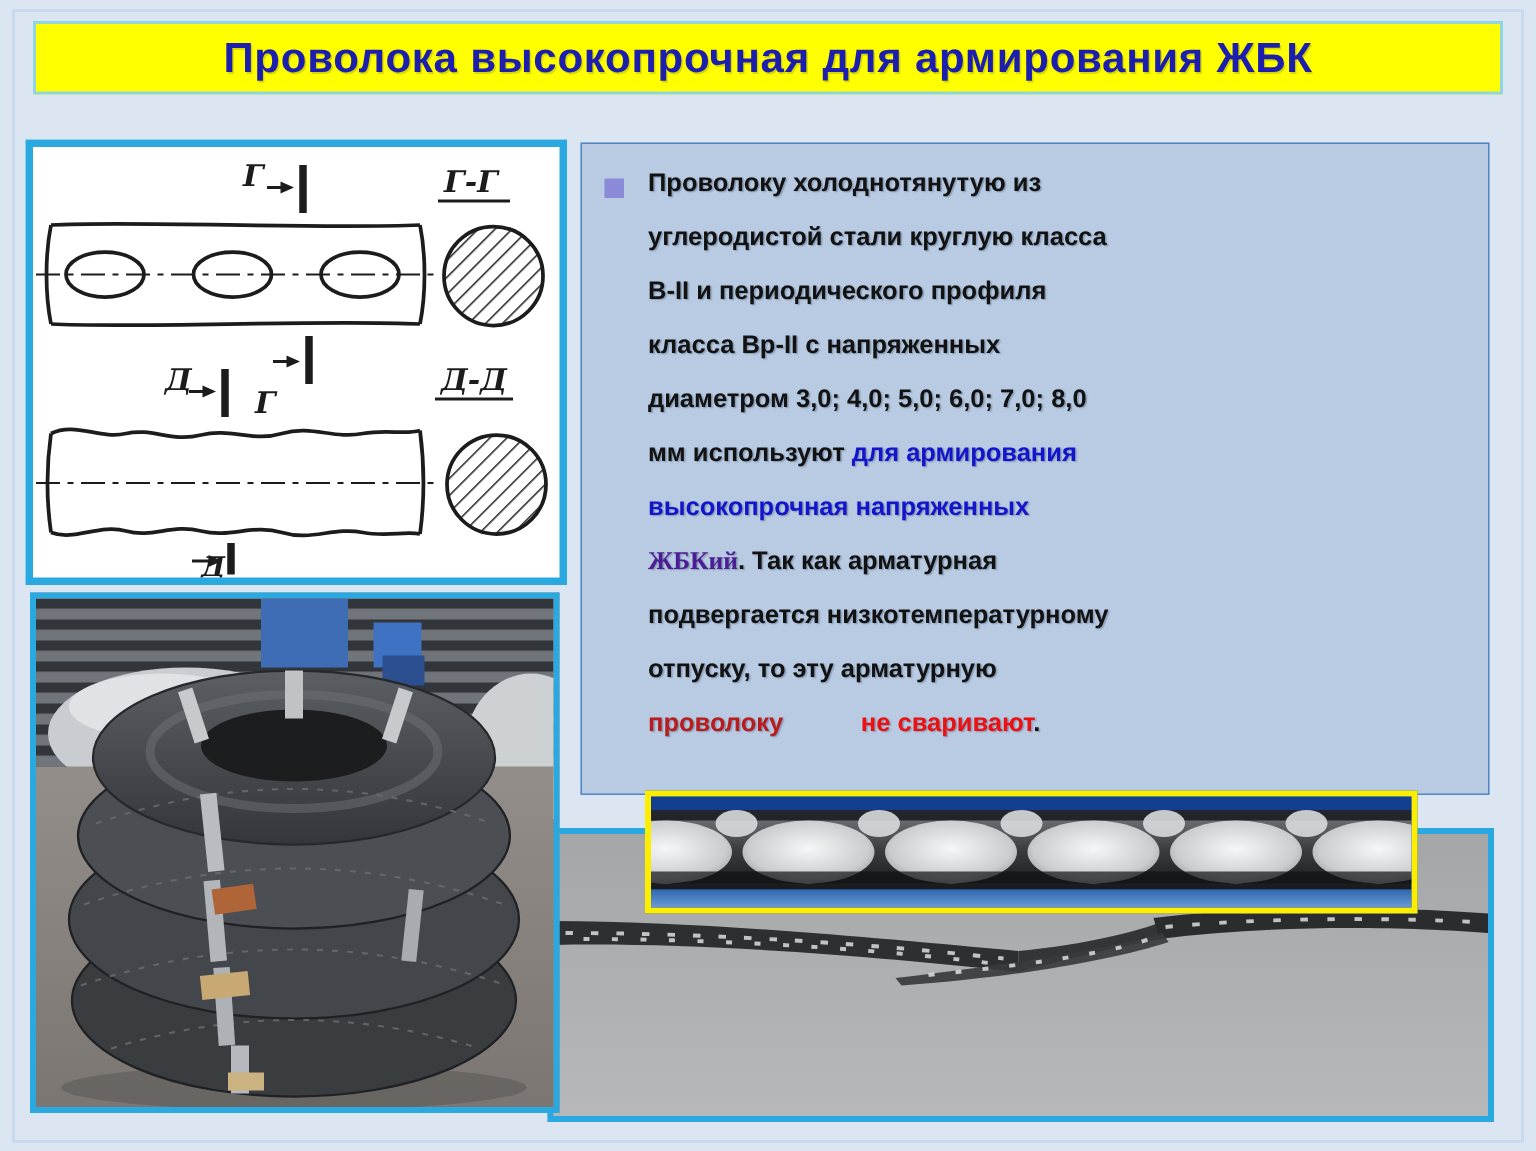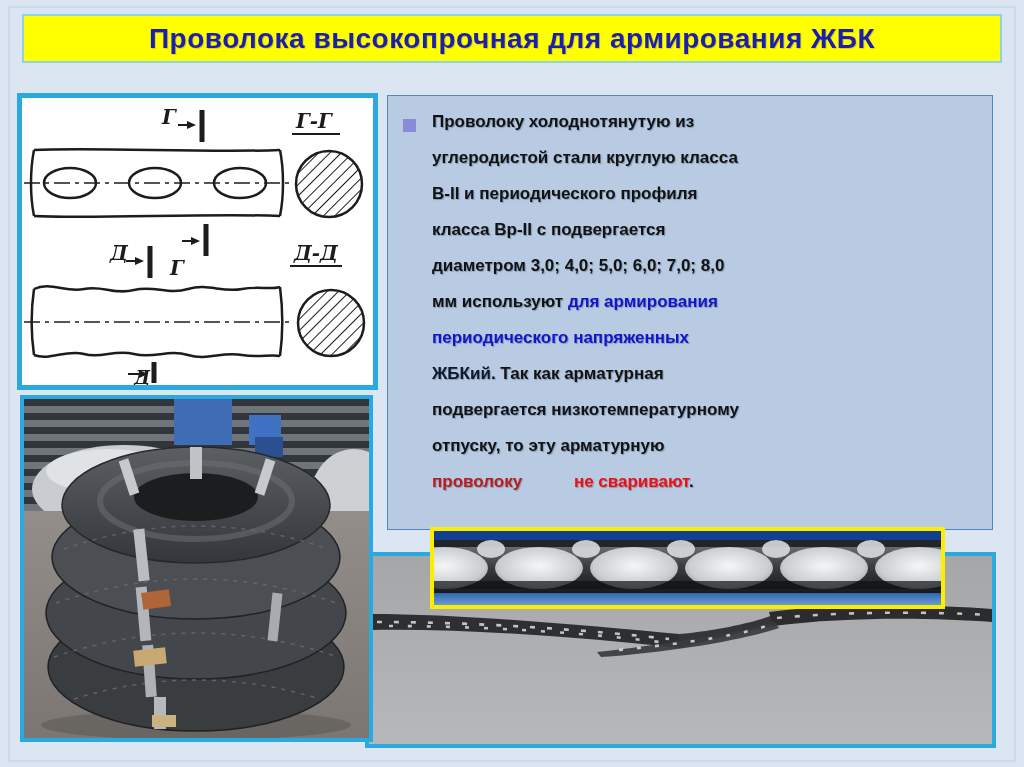--- a/index.html
+++ b/index.html
@@ -127,25 +127,25 @@
     <circle cx="309" cy="225" r="33" fill="url(#hatch)" stroke="#1c1c1c" stroke-width="2.5"></circle>
   </svg>
 </div>
 
 <div class="text-block">
   <span class="bullet"></span>
   <div class="body-text">
       <div class="tline"><span style="color: rgb(18, 18, 18);">Проволоку холоднотянутую из</span></div>
       <div class="tline"><span style="color: rgb(18, 18, 18);">углеродистой стали круглую класса</span></div>
       <div class="tline"><span style="color: rgb(18, 18, 18);">В-II и периодического профиля</span></div>
-      <div class="tline"><span style="color: rgb(18, 18, 18);">класса Вр-II с подвергается</span></div>
+      <div class="tline"><span style="color: rgb(18, 18, 18);">класса Вр-II с напряженных</span></div>
       <div class="tline"><span style="color: rgb(18, 18, 18);">диаметром 3,0; 4,0; 5,0; 6,0; 7,0; 8,0</span></div>
       <div class="tline"><span style="color: rgb(18, 18, 18);">мм используют </span><span style="color: rgb(20, 20, 204);">для армирования</span></div>
-      <div class="tline"><span style="color: rgb(20, 20, 204);">периодического напряженных</span></div>
-      <div class="tline"><span style="color: #0f172a;">ЖБКий</span><span style="color: rgb(18, 18, 18);">. Так как арматурная</span></div>
+      <div class="tline"><span style="color: rgb(20, 20, 204);">высокопрочная напряженных</span></div>
+      <div class="tline"><span style="color: #4c1d95; font-family: Liberation Serif, serif;">ЖБКий</span><span style="color: rgb(18, 18, 18);">. Так как арматурная</span></div>
       <div class="tline"><span style="color: rgb(18, 18, 18);">подвергается низкотемпературному</span></div>
       <div class="tline"><span style="color: rgb(18, 18, 18);">отпуску, то эту арматурную</span></div>
       <div class="tline"><span style="color: #b91c1c;">проволоку </span><span style="color: rgb(238, 16, 16); margin-left: 47px;">не сваривают</span><span style="color: rgb(18, 18, 18);">.</span></div>
     </div>
 </div>
 
 <div class="coils-photo">
   <svg viewBox="0 0 345 339">
     <defs>
       <pattern id="corrug" width="20" height="14" patternUnits="userSpaceOnUse">

